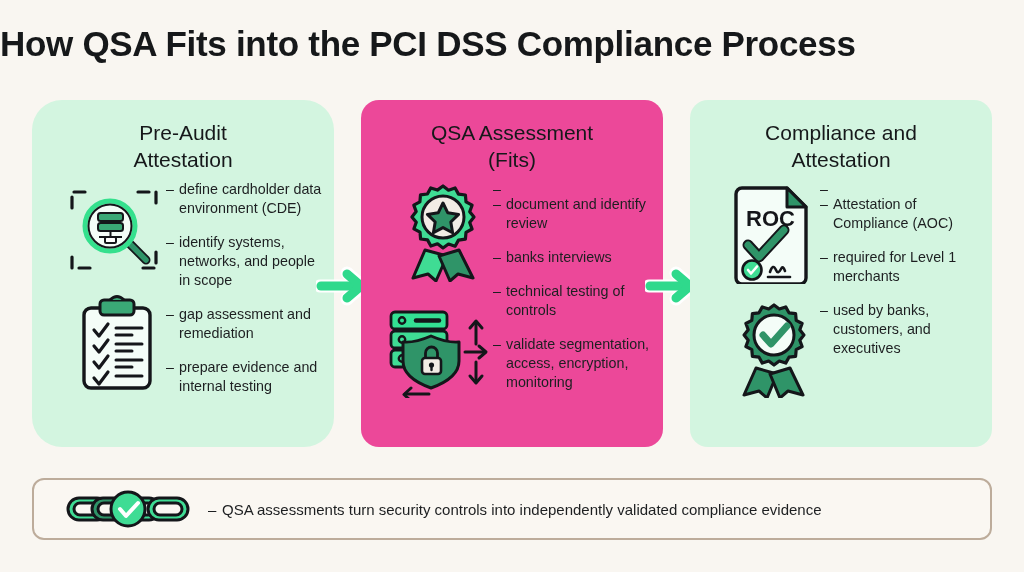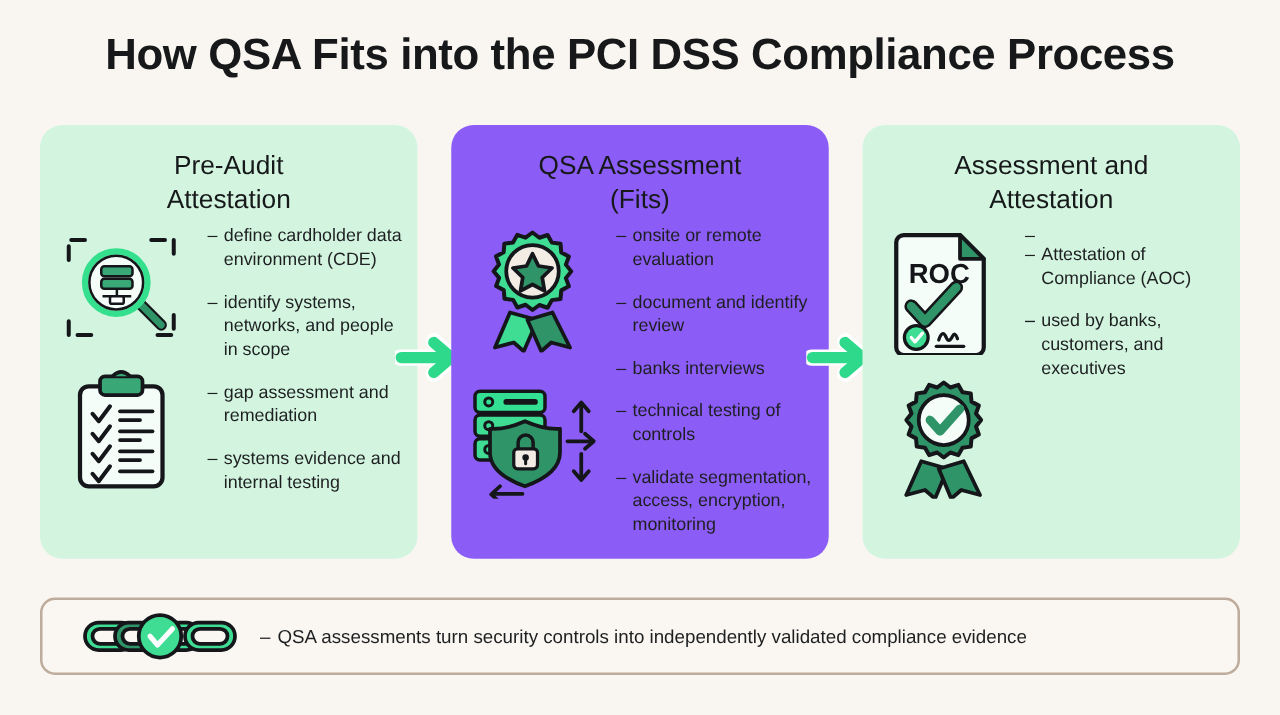--- a/index.html
+++ b/index.html
@@ -21,38 +21,38 @@
     width: 1024px;
     height: 572px;
   }
 
   
   .title {
     position: absolute;
     left: 0;
     top: 24px;
     width: 1024px;
-    text-align: center;
+    text-align: left;
     font-size: 35px;
     font-weight: 700;
     letter-spacing: -0.3px;
     color: #16181a;
     white-space: nowrap;
   }
 
   
   .panel {
     position: absolute;
     top: 100px;
     height: 347px;
     border-radius: 18px;
     box-sizing: border-box;
   }
-  .panel-1 { left: 32px;  width: 302px; background: #d3f5e0; }
-  .panel-2 { left: 361px; width: 302px; background: #8b5cf6; }
+  .panel-1 { left: 32px;  width: 302px; background: #d3f5e0; border-radius: 30px; }
+  .panel-2 { left: 361px; width: 302px; background: #ec4899; }
   .panel-3 { left: 690px; width: 302px; background: #d3f5e0; }
 
   .panel-title {
     position: absolute;
     left: 0;
     top: 20px;
     width: 100%;
     text-align: center;
     font-size: 21px;
     font-weight: 400;
@@ -61,21 +61,21 @@
   }
 
   
   .icon-col {
     position: absolute;
     left: 0;
     top: 82px;
     width: 130px;
     display: flex;
     flex-direction: column;
-    align-items: center;
+    align-items: flex-end;
   }
   .icon-slot { display: block; }
 
   
   .bullets {
     position: absolute;
     top: 80px;
     right: 14px;
     width: 160px;
   }
@@ -197,21 +197,21 @@
             <path d="M44 82 H70"></path>
           </g>
         </svg>
       </span>
     </div>
 
     <div class="bullets">
       <div class="bullet"><span class="dash">–</span><span>define cardholder data environment (CDE)</span></div>
       <div class="bullet"><span class="dash">–</span><span>identify systems, networks, and people in scope</span></div>
       <div class="bullet"><span class="dash">–</span><span>gap assessment and remediation</span></div>
-      <div class="bullet"><span class="dash">–</span><span>systems evidence and internal testing</span></div>
+      <div class="bullet"><span class="dash">–</span><span>prepare evidence and internal testing</span></div>
     </div>
   </div>
 
   <div class="arrow arrow-1">
     <svg width="58" height="56" viewBox="0 0 58 56">
       <g stroke="#ffffff" stroke-width="13" fill="none" stroke-linecap="round" stroke-linejoin="round">
         <path d="M4 28 H44"></path>
           <path d="M31 15 L46 28 L31 41"></path>
       </g>
       <g stroke="#2fd98c" stroke-width="9" fill="none" stroke-linecap="round" stroke-linejoin="round">
@@ -267,21 +267,21 @@
             <path d="M93 54 V74"></path>
               <path d="M87 68 L93 75 L99 68"></path>
             <path d="M22 86 H46"></path>
               <path d="M28 80 L21 86.5 L28 93"></path>
           </g>
         </svg>
       </span>
     </div>
 
     <div class="bullets">
-      <div class="bullet"><span class="dash">–</span><span>onsite or remote evaluation</span></div>
+      <div class="bullet"><span class="dash">–</span></div>
       <div class="bullet"><span class="dash">–</span><span>document and identify review</span></div>
       <div class="bullet"><span class="dash">–</span><span>banks interviews</span></div>
       <div class="bullet"><span class="dash">–</span><span>technical testing of controls</span></div>
       <div class="bullet"><span class="dash">–</span><span>validate segmentation, access, encryption, monitoring</span></div>
     </div>
   </div>
 
   <div class="arrow arrow-2">
     <svg width="58" height="56" viewBox="0 0 58 56">
       <g stroke="#ffffff" stroke-width="13" fill="none" stroke-linecap="round" stroke-linejoin="round">
@@ -290,21 +290,21 @@
       </g>
       <g stroke="#2fd98c" stroke-width="9" fill="none" stroke-linecap="round" stroke-linejoin="round">
         <path d="M5 28 H42"></path>
           <path d="M31 16 L45 28 L31 40"></path>
       </g>
     </svg>
   </div>
 
   <div class="panel panel-3">
     <div class="panel-title">
-      <span>Assessment and</span><br>
+      <span>Compliance and</span><br>
       <span>Attestation</span>
     </div>
 
     <div class="icon-col">
 
       <span class="icon-slot">
         <svg width="92" height="102" viewBox="0 0 92 102">
           <path d="M14 6 h45 l19 19 v71 a6 6 0 0 1 -6 6 H14 a6 6 0 0 1 -6 -6 V12 a6 6 0 0 1 6 -6 Z" fill="#f4fdf8" stroke="#14161a" stroke-width="3.4" stroke-linejoin="round"></path>
           <path d="M59 6 v19 h19 Z" fill="#2f9468" stroke="#14161a" stroke-width="3" stroke-linejoin="round"></path>
           <text x="18" y="44" font-family="Liberation Sans, sans-serif" font-size="22" font-weight="700" fill="#14161a">ROC</text>
@@ -326,21 +326,21 @@
             l-5.3 -4 l-6.4 2.1 l-3.3 -5.9 l-6.6 -0.9 l-0.6 -6.6 l-5.9 -3.2 l2.3 -6.3 L16.1 33 l4.1 -5.2 l-2.3 -6.3 l5.9 -3.2 l0.6 -6.6 l6.6 -0.9 l3.3 -5.9 l6.4 2.1 Z" fill="#2f9468" stroke="#14161a" stroke-width="3.2" stroke-linejoin="round"></path>
           <circle cx="46" cy="33" r="20" fill="#f4fdf8" stroke="#14161a" stroke-width="3"></circle>
           <path d="M35 33 l8 9 l16 -18" fill="none" stroke="#2f9468" stroke-width="7" stroke-linecap="round" stroke-linejoin="round"></path>
         </svg>
       </span>
     </div>
 
     <div class="bullets">
       <div class="bullet"><span class="dash">–</span></div>
       <div class="bullet"><span class="dash">–</span><span>Attestation of Compliance (AOC)</span></div>
-      <div class="bullet"><span class="dash">–</span></div>
+      <div class="bullet"><span class="dash">–</span><span>required for Level 1 merchants</span></div>
       <div class="bullet"><span class="dash">–</span><span>used by banks, customers, and executives</span></div>
     </div>
   </div>
 
   <div class="footer">
     <span class="footer-icon">
       <svg width="130" height="40" viewBox="0 0 130 40">
         <g stroke="#14161a" stroke-width="3">
           <rect x="4" y="9" width="40" height="22" rx="11" fill="#3fdc94"></rect>
           <rect x="10" y="14" width="28" height="12" rx="6" fill="#faf7f2"></rect>

